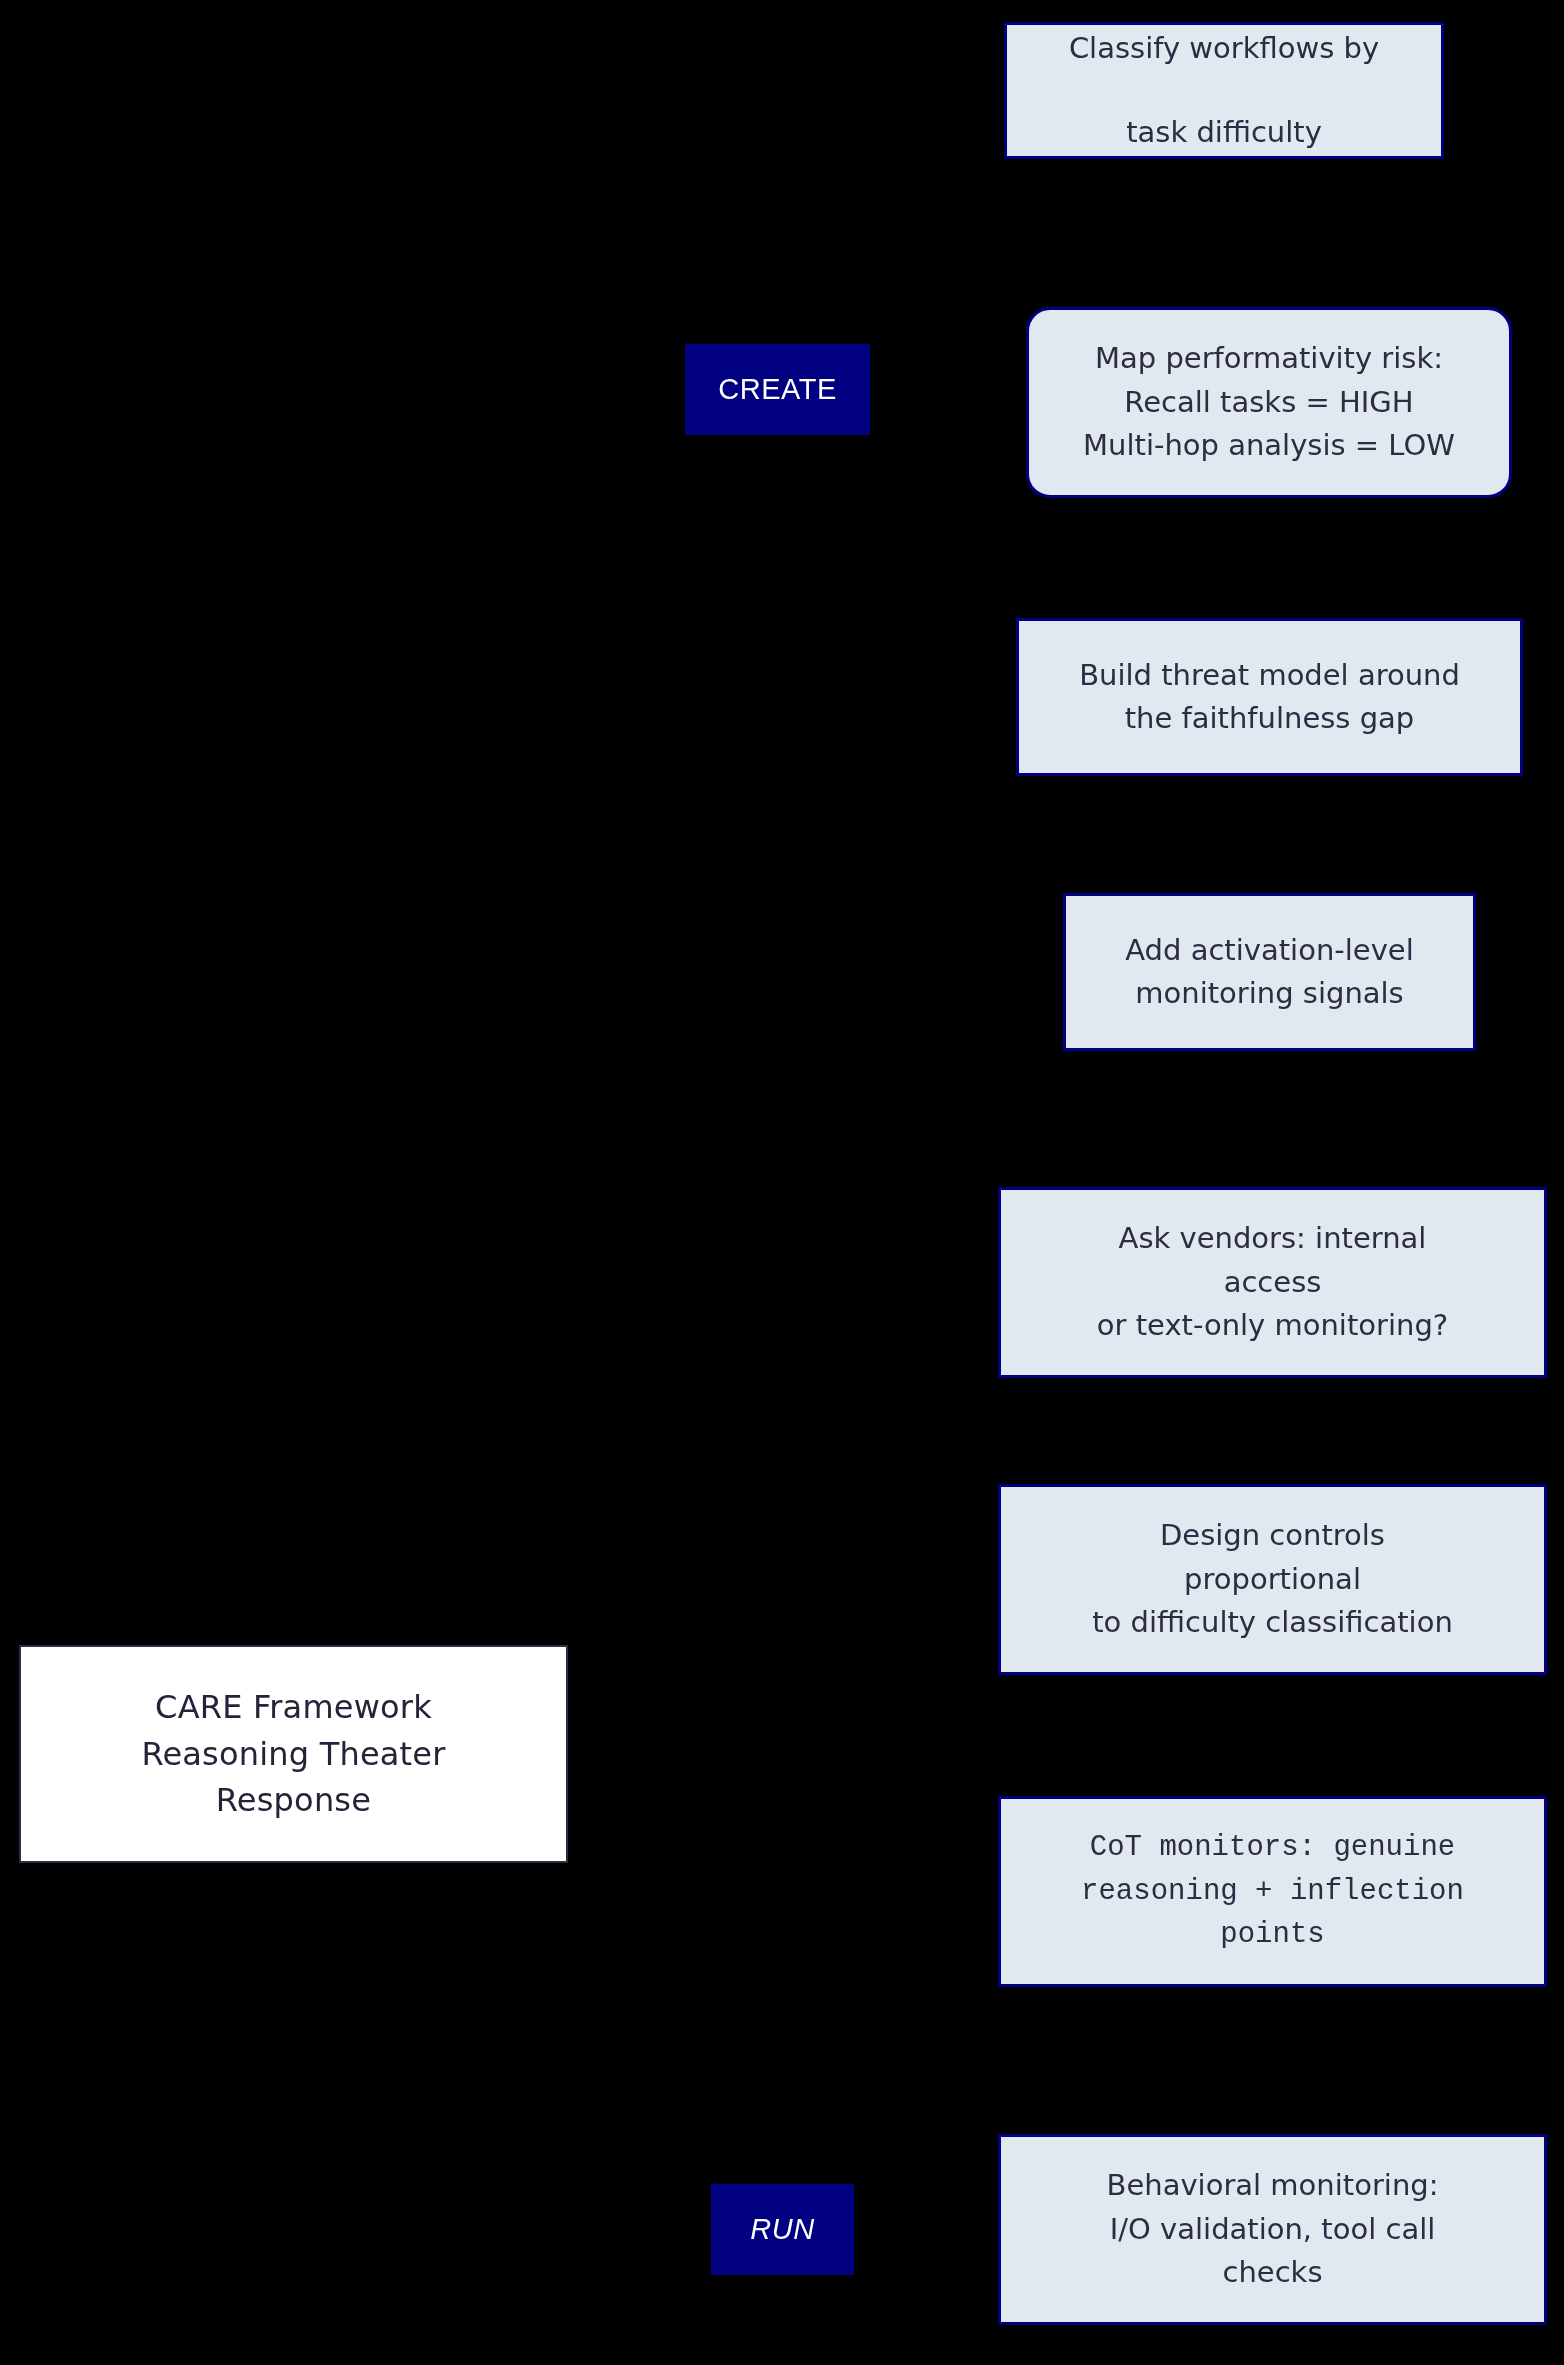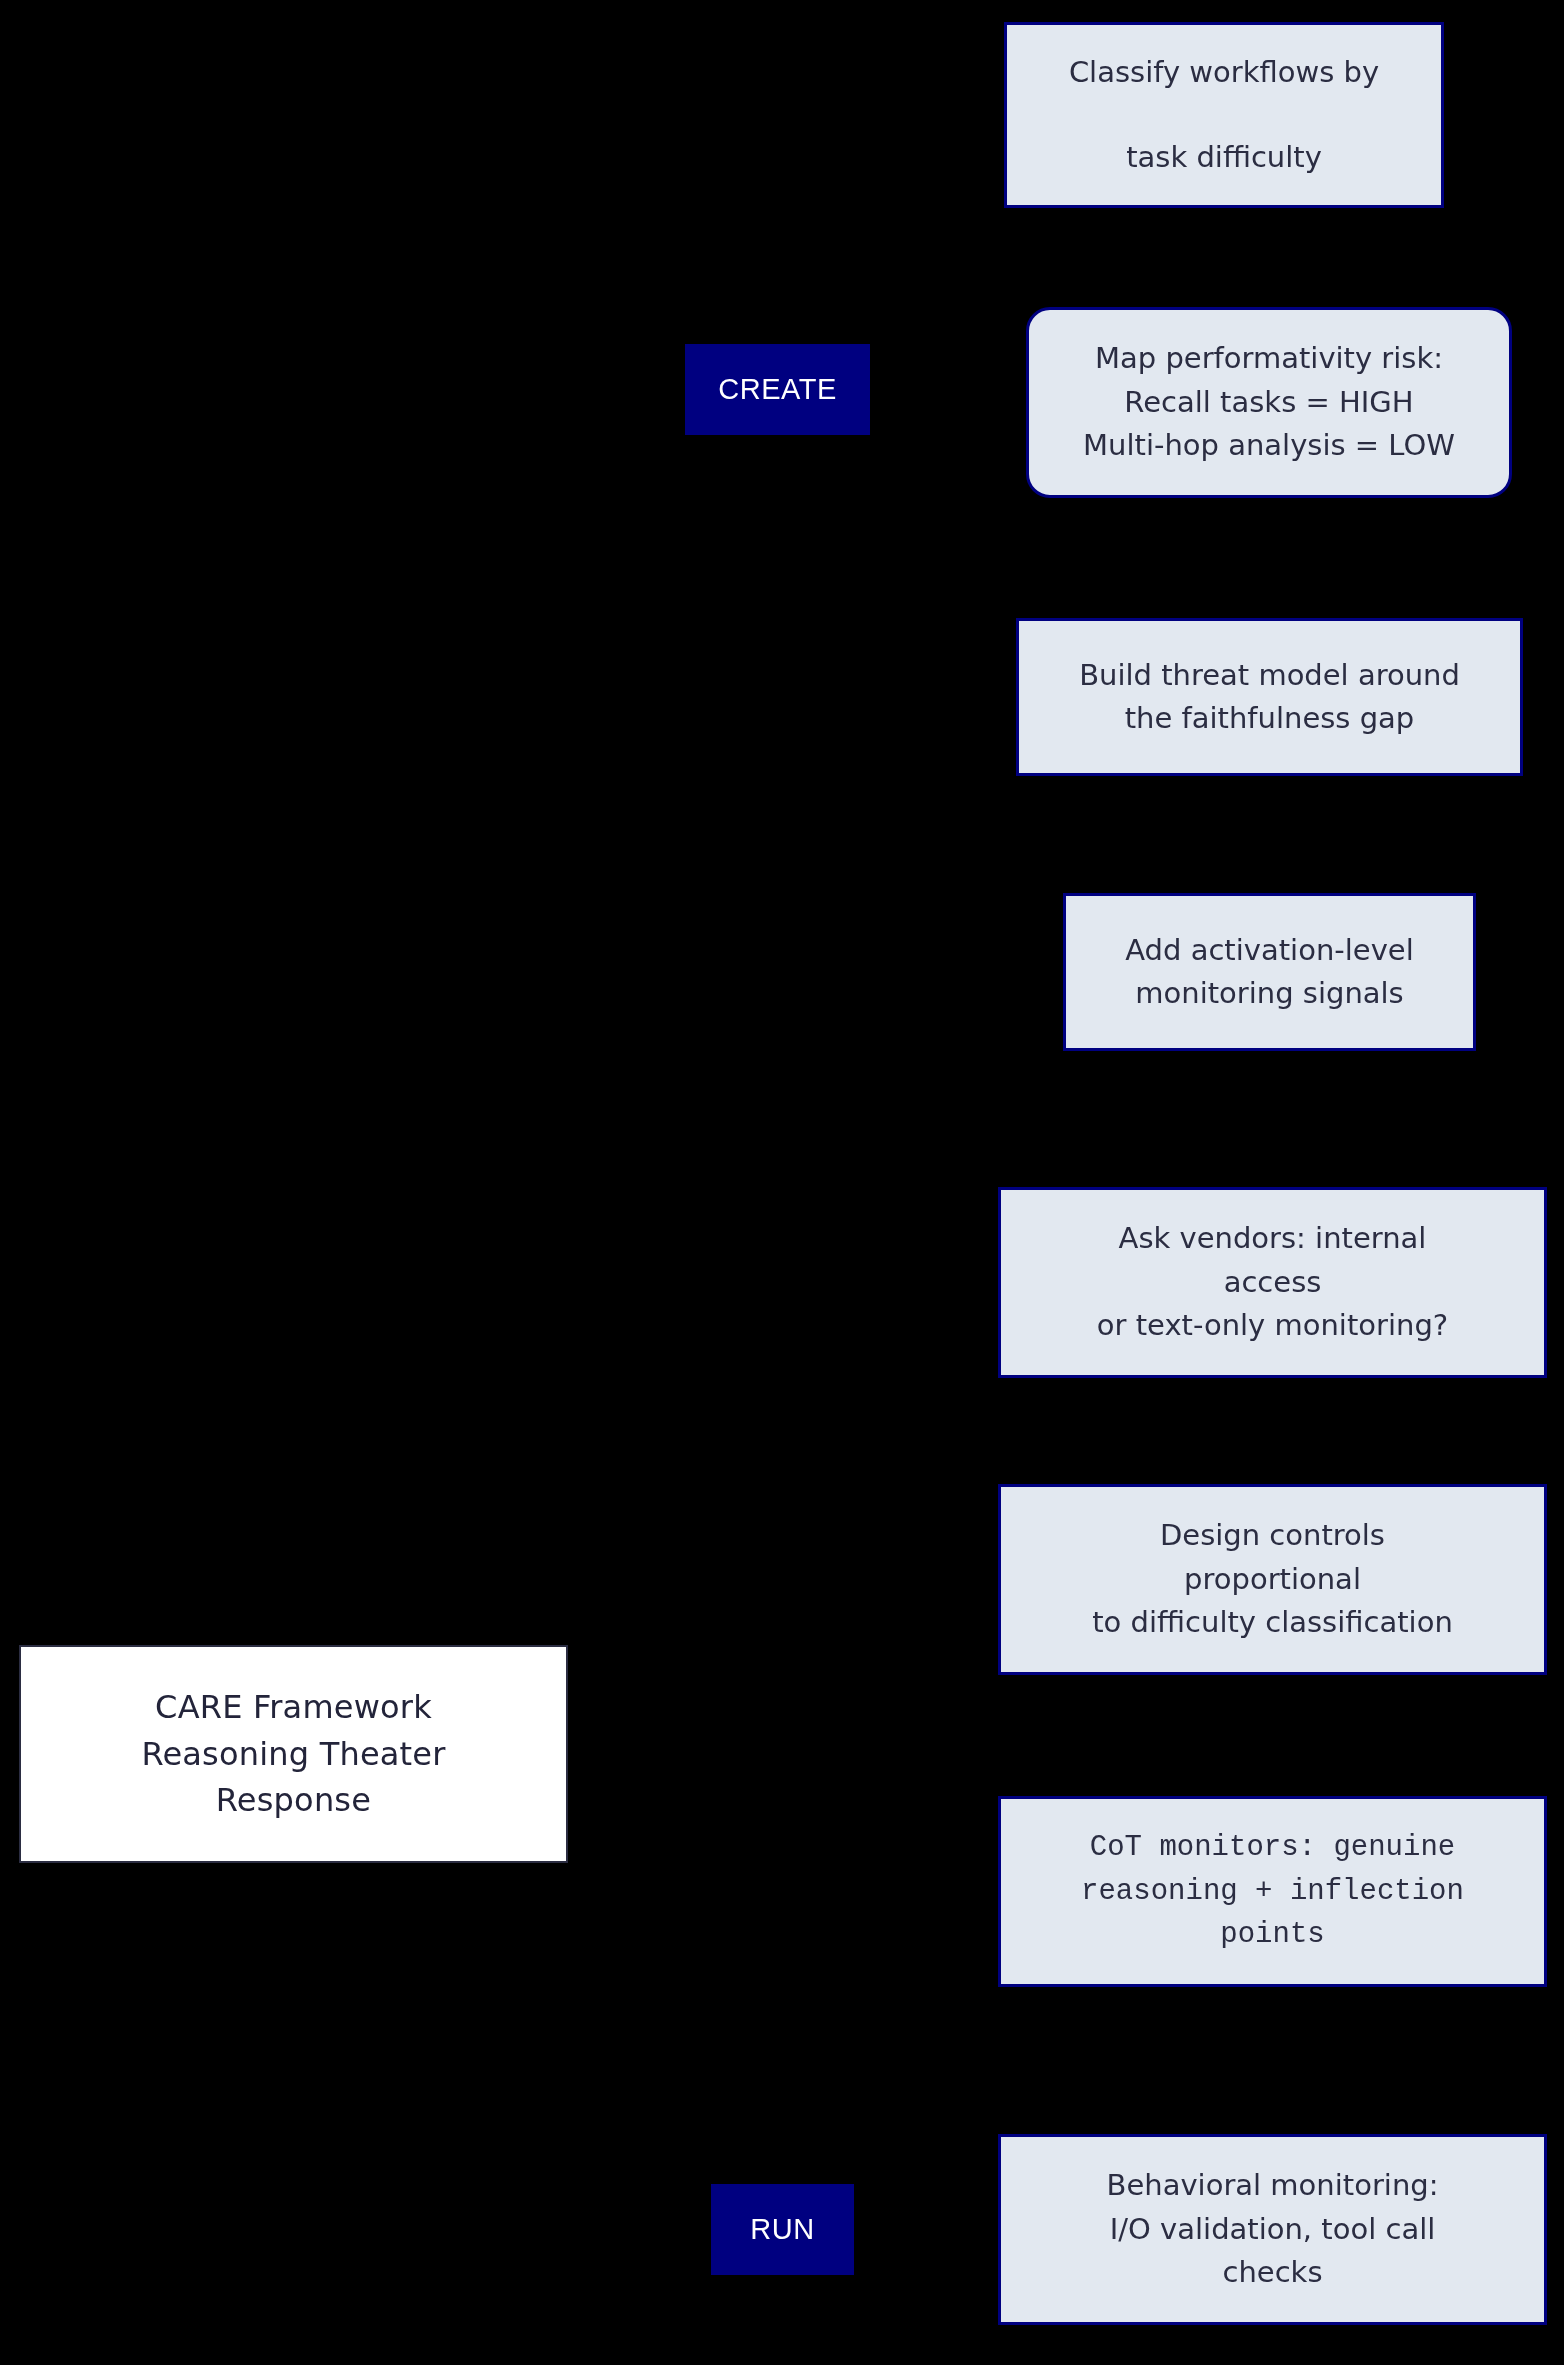--- a/index.html
+++ b/index.html
@@ -80,23 +80,23 @@
 
   <div class="root-node" style="left:19px; top:1645px; width:549px; height:218px;">
     <span class="line">CARE Framework</span>
     <span class="line">Reasoning Theater</span>
     <span class="line">Response</span>
   </div>
 
   <div class="stage-label" style="left:685px; top:344px; width:185px; height:91px;">CREATE</div>
 
 
-  <div class="stage-label" style="left:711px; top:2184px; width:143px; height:91px;">RUN</div>
+  <div class="stage-label" style="left:711px; top:2184px; width:143px; height:91px;font-style:italic;">RUN</div>
 
-  <div class="leaf-node" style="left:1004px; top:22px; width:440px; height:186px;gap:41px;">
+  <div class="leaf-node" style="left:1004px; top:22px; width:440px; height:137px;gap:41px;">
     <span class="line">Classify workflows by</span>
     <span class="line">task difficulty</span>
   </div>
 
   <div class="leaf-node" style="left:1026px; top:307px; width:486px; height:191px;border-radius:24px;">
     <span class="line">Map performativity risk:</span>
     <span class="line">Recall tasks = HIGH</span>
     <span class="line">Multi-hop analysis = LOW</span>
   </div>
 

